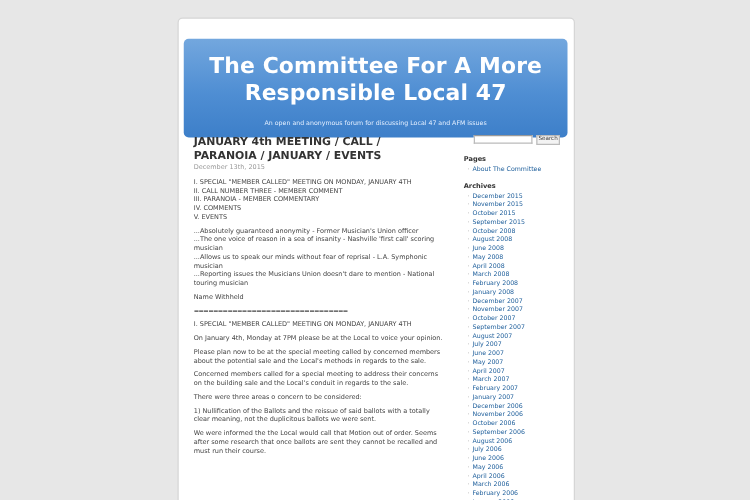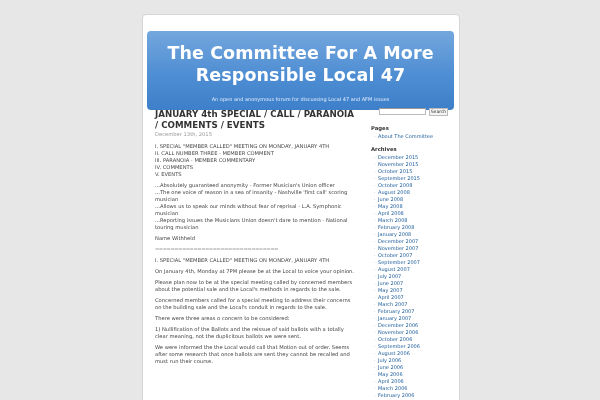--- a/index.html
+++ b/index.html
@@ -66,21 +66,21 @@
 </head>
 <body>
 
 <div id="page">
   <div id="header">
     <div id="blog-title">The Committee For A More Responsible Local 47</div>
     <div id="blog-desc">An open and anonymous forum for discussing Local 47 and AFM issues</div>
   </div>
 
   <div id="content">
-    <h2 class="post-title">JANUARY 4th SPECIAL / CALL / PARANOIA / COMMENTS / EVENTS</h2>
+    <h2 class="post-title">JANUARY 4th MEETING / CALL / PARANOIA / JANUARY / EVENTS</h2>
     <div class="post-date">December 13th, 2015</div>
     <div class="entry">
       <p>
         <span>I. SPECIAL "MEMBER CALLED" MEETING ON MONDAY, JANUARY 4TH</span><br>
         <span>II. CALL NUMBER THREE - MEMBER COMMENT</span><br>
         <span>III. PARANOIA - MEMBER COMMENTARY</span><br>
         <span>IV. COMMENTS</span><br>
         <span>V. EVENTS</span>
       </p>
       <p>

